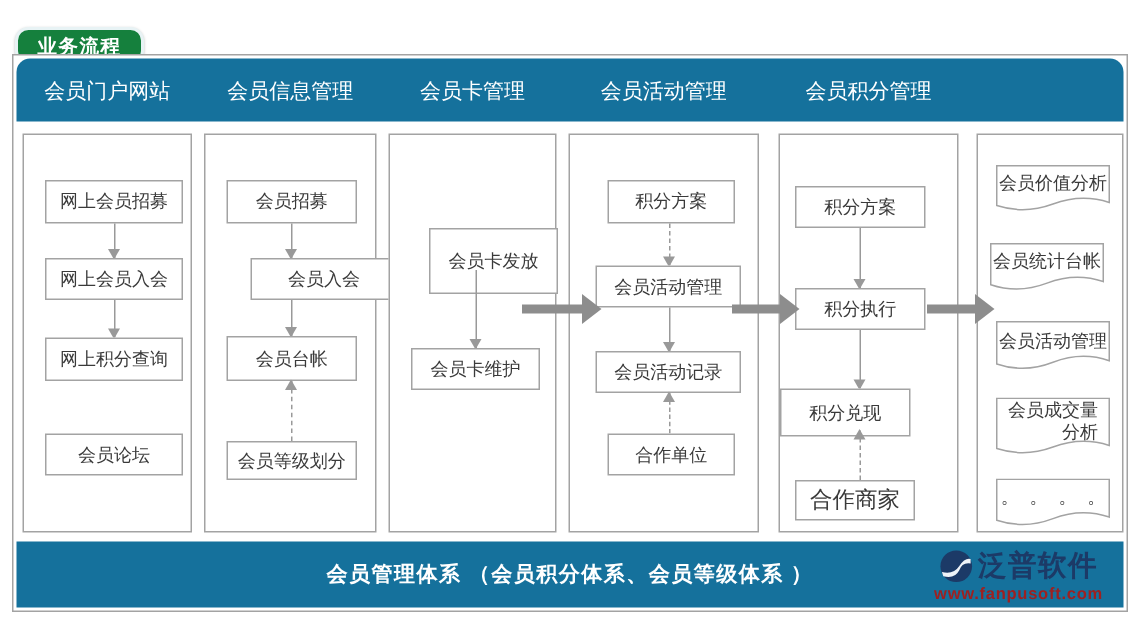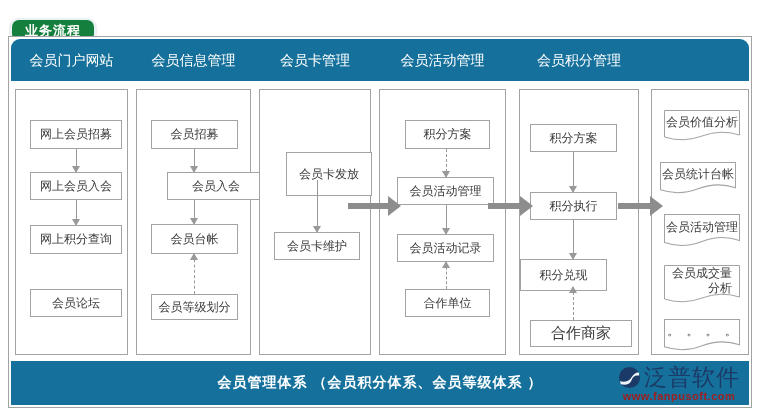--- a/index.html
+++ b/index.html
@@ -54,21 +54,21 @@
   .doc-label{position:absolute;left:0;right:0;top:0;bottom:8px;display:flex;
         align-items:center;justify-content:center;text-align:right;
         font-size:12px;color:#3a3a3a;white-space:pre-line;line-height:1.25;font-family:Liberation Mono, monospace;}
 
   .footer-text{position:absolute;top:324px;height:44px;left:2px;right:2px;
         display:flex;align-items:center;justify-content:center;
         color:#ffffff;font-size:14px;font-weight:600;letter-spacing:1px;z-index:2;}
 
   .logo{position:absolute;right:8px;top:327px;width:128px;height:40px;z-index:3;}
   .logo-row{display:flex;align-items:center;justify-content:center;height:26px;}
-  .logo-name{font-size:23px;font-weight:normal;color:#1c3a67;margin-left:3px;letter-spacing:1px;}
+  .logo-name{font-size:19px;font-weight:bold;color:#1c3a67;margin-left:3px;letter-spacing:1px;}
   .logo-url{text-align:center;font-size:11px;font-weight:bold;color:#9e2020;
         letter-spacing:0.5px;margin-top:0px;}
 </style>
 </head>
 <body>
 
 <div class="stage">
 
   <div class="badge">业务流程</div>
 
@@ -116,21 +116,21 @@
       <div class="box" style="left:25px;width:85px;top:199px;height:28px">合作单位</div>
     </div>
 
     <div class="col" style="left:510px;width:120px">
       <div class="box" style="left:10px;width:87px;top:34px;height:28px">积分方案</div>
       <div class="varrow solid down" style="left:53px;top:62px;height:40px"></div>
       <div class="box" style="left:10px;width:87px;top:102px;height:28px">积分执行</div>
       <div class="varrow solid down" style="left:53px;top:130px;height:39px"></div>
       <div class="box" style="left:0;width:87px;top:169px;height:32px">积分兑现</div>
       <div class="varrow dashed up" style="left:53px;top:197px;height:33px"></div>
-      <div class="box big" style="left:10px;width:102px;top:230px;height:27px">合作商家</div>
+      <div class="box big" style="left:10px;width:80px;top:230px;height:27px">合作商家</div>
     </div>
 
     <div class="col" style="left:642px;width:98px">
       <div class="doc" style="left:12px;width:76px;top:20px;height:34px">
         <svg viewBox="0 0 76 34" preserveAspectRatio="none">
             <path d="M0.5 0.5 L75.5 0.5 L75.5 25 Q 57 19 38 26 Q 19 33 0.5 27 Z" fill="#ffffff" stroke="#a3a3a3" stroke-width="1"></path>
           </svg>
         <span class="doc-label">会员价值分析</span>
       </div>
       <div class="doc" style="left:8px;width:76px;top:72px;height:35px">

